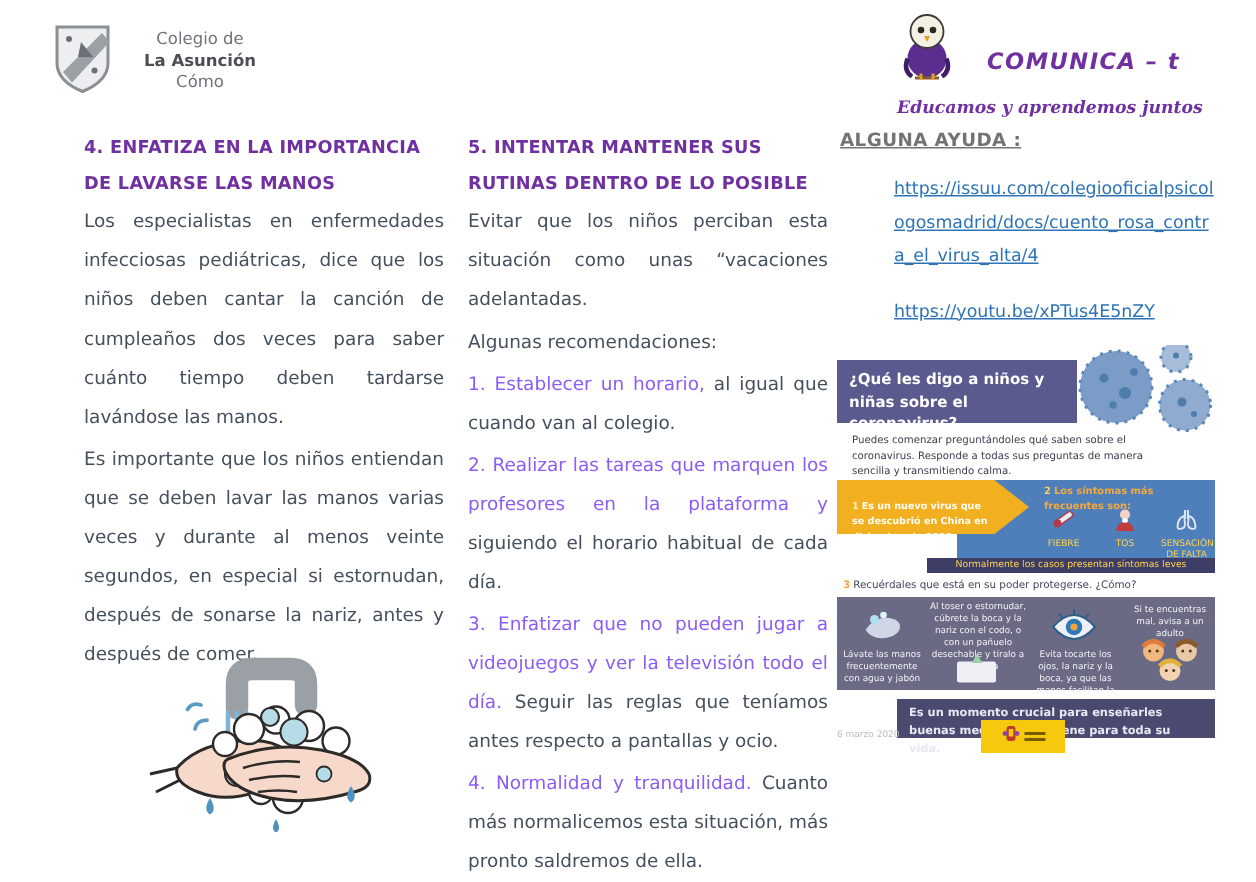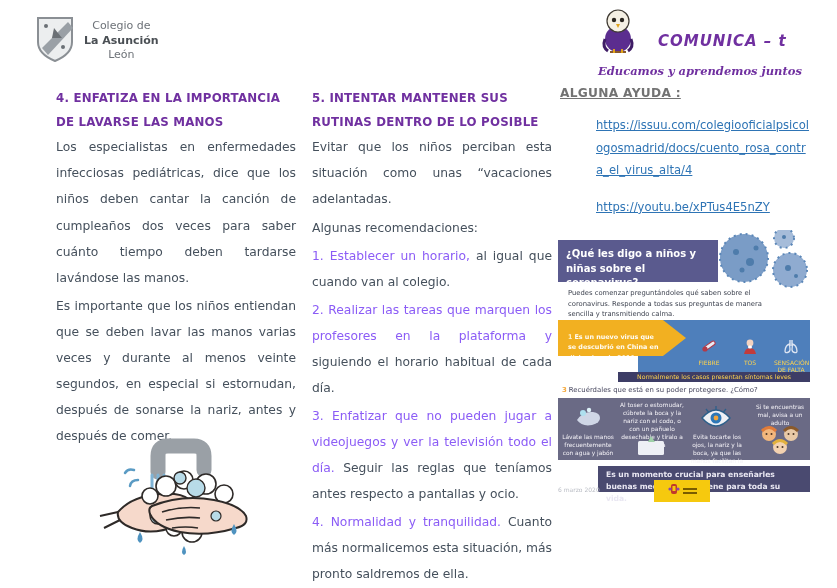--- a/index.html
+++ b/index.html
@@ -3,21 +3,21 @@
 <meta charset="utf-8">
 <style>
   * { margin:0; padding:0; box-sizing:border-box; }
   html,body { background:#ffffff; }
   .page {
     position:relative; width:837px; height:588px; background:#ffffff;
     font-family:"DejaVu Sans", sans-serif; overflow:hidden;
   }
 
   
-  .school-logo { position:absolute; left:34px; top:14px; display:flex; align-items:center; gap:8px; }
+  .school-logo { position:absolute; left:34px; top:14px; display:flex; align-items:center; gap:20px; }
   .school-name { font-size:11px; color:#6d7278; line-height:1.35; text-align:center; }
   .school-name .b { font-weight:bold; color:#4a4f54; }
 
   .brand { position:absolute; left:598px; top:8px; width:225px; }
   .brand-row { display:flex; align-items:flex-end; gap:20px; }
   .brand-title { font-family:"DejaVu Sans", sans-serif; font-style:italic; font-weight:bold;
     color:#7030a0; font-size:15px; letter-spacing:1px; padding-bottom:10px; }
   .brand-tagline { margin-top:4px; font-family:"DejaVu Serif", serif; font-style:italic; font-weight:bold;
     color:#7030a0; font-size:11.5px; }
 
@@ -90,21 +90,21 @@
         <path d="M4 4 h34 v24 q0 12 -17 19 q-17 -7 -17 -19 z" fill="#eceeef" stroke="#8a8f94" stroke-width="2"></path>
         <path d="M8 34 L34 8 l5 6 L14 41 z" fill="#9aa0a6"></path>
         <path d="M20 14 l8 10 h-10 z" fill="#6b7075"></path>
         <circle cx="12" cy="12" r="2" fill="#6b7075"></circle>
         <circle cx="29" cy="33" r="2" fill="#6b7075"></circle>
       </svg>
     </span>
     <div class="school-name">
       <div>Colegio de</div>
       <div class="b">La Asunción</div>
-      <div>León</div>
+      <div>Cómo</div>
     </div>
   </div>
 
   <div class="brand">
     <div class="brand-row">
       <span>
         <svg width="40" height="48" viewBox="0 0 40 48">
           <ellipse cx="20" cy="31" rx="13" ry="13" fill="#5b2d8f"></ellipse>
           <path d="M7 31 q-3 8 3 12 M33 31 q3 8 -3 12" stroke="#3f1d66" stroke-width="3" fill="none"></path>
           <ellipse cx="20" cy="13" rx="11" ry="11" fill="#f5f0e4" stroke="#3f3a33" stroke-width="1.2"></ellipse>
@@ -206,20 +206,23 @@
       </svg>
     </div>
 
     <div class="info-intro">Puedes comenzar preguntándoles qué saben sobre el coronavirus. Responde a todas sus preguntas de manera sencilla y transmitiendo calma.</div>
 
     <div class="panel-blue"></div>
     <div class="panel-yellow">
       <span class="p1num">1</span><span>Es un nuevo virus que se descubrió en China en diciembre de 2019</span>
     </div>
 
+    <div class="p2head">
+      <span class="p2num">2</span><span>Los síntomas más frecuentes son:</span>
+    </div>
 
     <div class="symptoms">
       <div class="symp">
         <span>
           <svg width="16" height="16" viewBox="0 0 16 16">
             <rect x="3" y="6" width="12" height="4" rx="2" transform="rotate(-35 8 8)" fill="#e8ecf5" stroke="#b23a48" stroke-width="1"></rect>
             <circle cx="4" cy="11" r="2.6" fill="#b23a48"></circle>
           </svg>
         </span>
         <div class="symp-label">FIEBRE</div>

